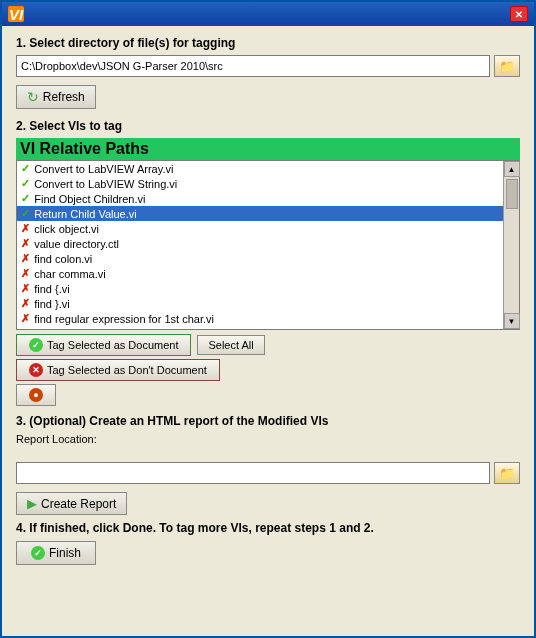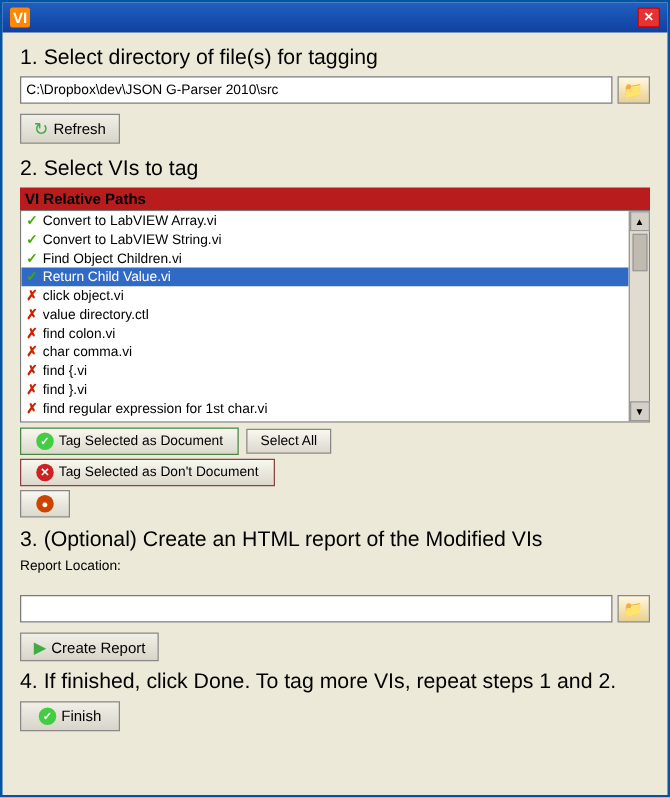--- a/index.html
+++ b/index.html
@@ -35,23 +35,24 @@
       gap: 6px;
     }
     .titlebar-icon {
       width: 16px;
       height: 16px;
       background: #ff8800;
       border-radius: 2px;
       display: flex;
       align-items: center;
       justify-content: center;
-      font-size: 12px;
+      font-size: 15px;
       color: white;
       font-weight: bold;
+      font-style: italic;
     }
     .titlebar-title {
       font-size: 12px;
       font-weight: bold;
     }
     .titlebar-close {
       width: 18px;
       height: 16px;
       background: #e53333;
       border: 1px solid #cc0000;
@@ -63,22 +64,22 @@
       align-items: center;
       justify-content: center;
       font-weight: bold;
     }
     .content {
       padding: 10px 14px;
       flex: 1;
       overflow: hidden;
     }
     .section-label {
-      font-size: 17px;
-      font-weight: normal;
+      font-size: 12px;
+      font-weight: bold;
       color: #000;
       margin-bottom: 5px;
     }
     .path-row {
       display: flex;
       align-items: center;
       gap: 4px;
       margin-bottom: 8px;
     }
     .path-input {
@@ -109,25 +110,25 @@
       border: 1px solid #888;
       cursor: pointer;
       font-size: 12px;
       margin-bottom: 10px;
     }
     .refresh-icon {
       color: #44aa44;
       font-size: 14px;
     }
     .list-header {
-      font-size: 12px;
+      font-size: 16px;
       font-weight: bold;
       color: #000;
       padding: 2px 4px;
-      background: #b91c1c;
+      background: #22c55e;
     }
     .list-item {
       padding: 1px 4px;
       font-size: 11px;
       display: flex;
       align-items: center;
       gap: 4px;
       white-space: nowrap;
     }
     .list-item.selected {

